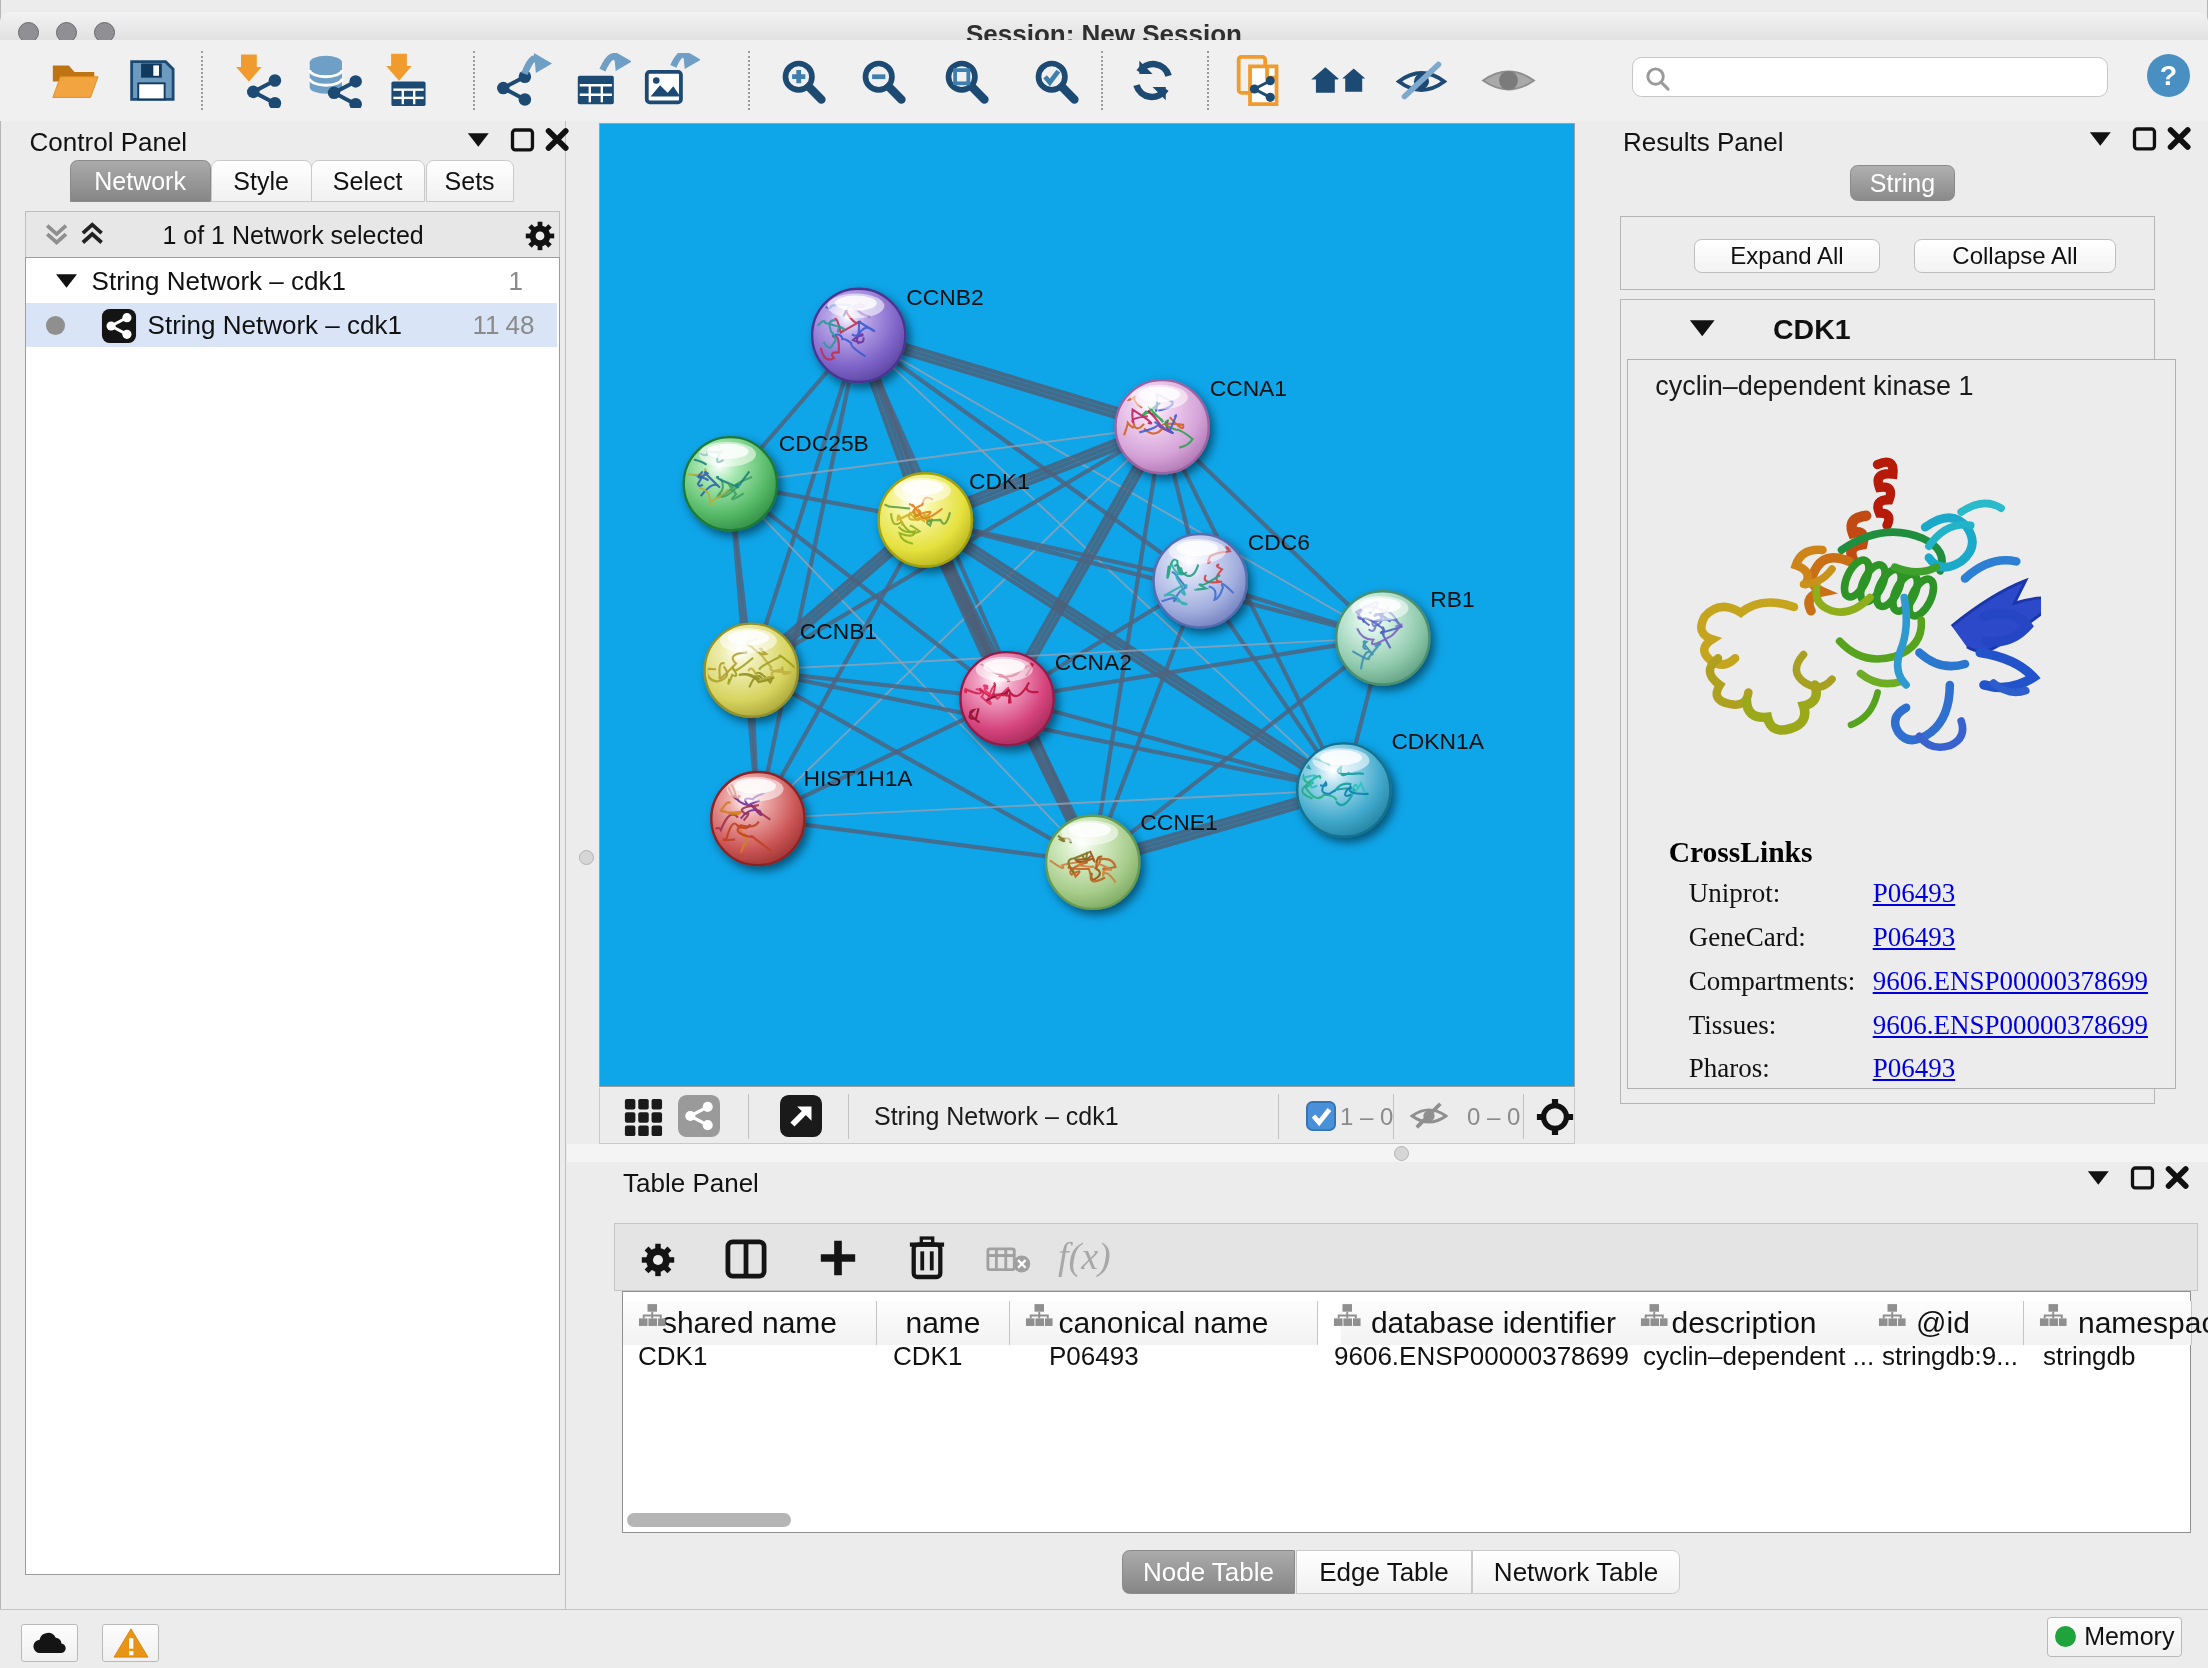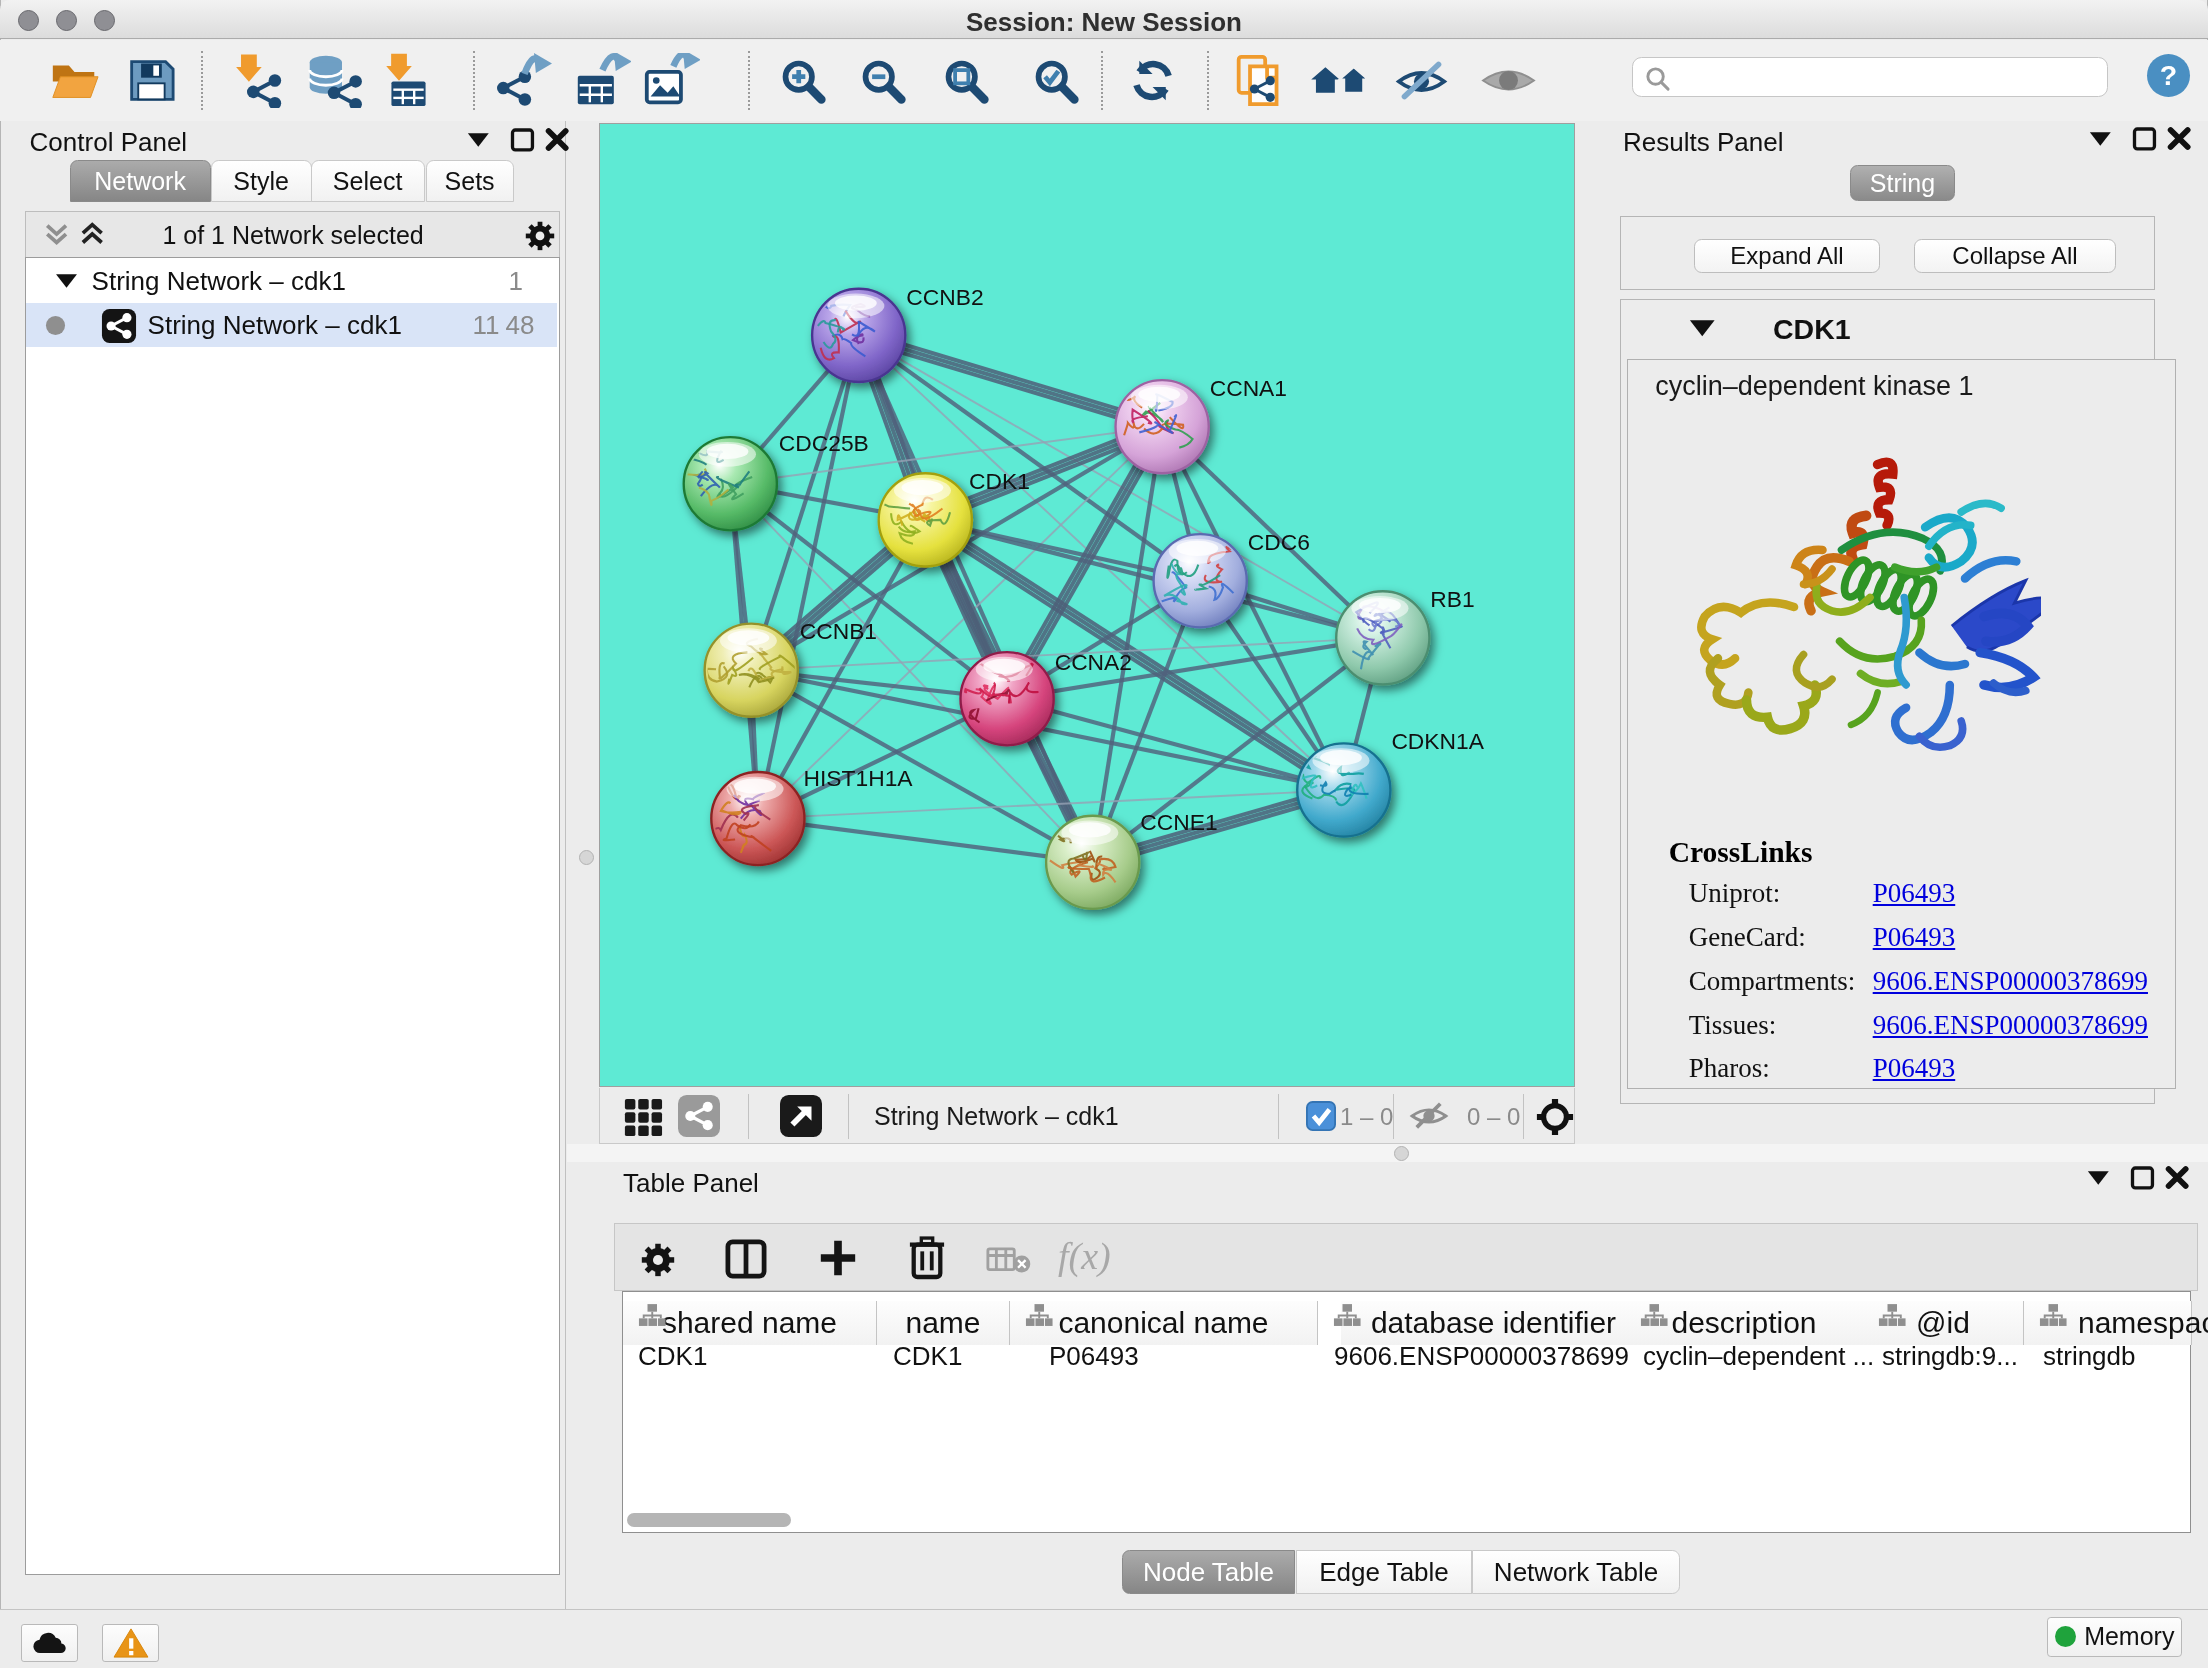--- a/index.html
+++ b/index.html
@@ -1,38 +1,38 @@
 <!DOCTYPE html>
 <html style="font-size:15px"><head><meta charset="utf-8">
 <style>
 *{box-sizing:border-box;margin:0;padding:0;}
 html,body{width:2208px;height:1668px;overflow:hidden;}
 body{font-family:"Liberation Sans",sans-serif;background:#ececec;position:relative;box-shadow:inset 1px 0 0 #b5b5b5, inset -1px 0 0 #b5b5b5, inset 0 -1px 0 #b5b5b5;}
 .abs{position:absolute;}
-.titlebar{position:absolute;left:0;top:0;width:2208px;height:39px;
+.titlebar{position:absolute;left:0;top:12px;width:2208px;height:39px;
  background:linear-gradient(#f2f2f2,#dcdcdc);border-bottom:1px solid #ababab;border-radius:9.5px 9.5px 0 0;}
 .title{position:absolute;top:6.7px;left:0;width:100%;text-align:center;font-size:26px;font-weight:bold;color:#2f2f2f;}
 .tl{position:absolute;top:9.5px;width:21px;height:21px;border-radius:50%;background:#8f8f94;border:1px solid #68686d;}
 .toolbar{position:absolute;left:0;top:40px;width:2208px;height:81px;background:#f0f0f0;}
 .tsep{position:absolute;top:11.4px;height:59px;width:0;border-left:2.9px dotted #9a9a9a;}
 .searchbox{position:absolute;width:476px;height:40px;background:#fff;
  border:1.9px solid #c6c6c6;border-radius:9.5px;}
 .helpc{position:absolute;left:2147px;top:14.3px;width:43px;height:43px;border-radius:50%;background:#4a8fc2;
  color:#fff;font-size:28.5px;font-weight:bold;text-align:center;line-height:43px;}
 .panelhdr{font-size:26px;color:#111;}
 .tab{position:absolute;height:42px;border:1px solid #c9c9c9;border-radius:7.6px 7.6px 0 0;background:linear-gradient(#ffffff,#f1f1f1);
  font-size:25px;color:#111;text-align:center;line-height:40px;}
 .tabsel{background:linear-gradient(#ababab,#868686);color:#fff;border-color:#8a8a8a;}
 .cpanel{position:absolute;left:7.6px;top:121px;width:558px;height:1488px;background:#ececec;border-right:1px solid #c0c0c0;}
 .netbar{position:absolute;left:17px;top:90px;width:535px;height:46px;background:#e7e7e7;
  border:1px solid #bdbdbd;border-bottom:none;}
 .treebox{position:absolute;left:17px;top:136px;width:535px;height:1318px;background:#fff;border:1.9px solid #9c9c9c;}
 .trow{position:absolute;left:0;width:531px;height:44px;font-size:26px;color:#111;}
 .cnt{position:absolute;color:#8a8a8a;}
-.canvas{position:absolute;left:599px;top:123px;width:976px;height:964px;background:#5eead4;border:1px solid #9f9f9f;}
+.canvas{position:absolute;left:599px;top:123px;width:976px;height:964px;background:#0ea5e9;border:1px solid #9f9f9f;}
 .vtool{position:absolute;left:599px;top:1088px;width:976px;height:56px;background:#ececec;border:1px solid #c9c9c9;border-top:none;}
 .vsep{position:absolute;top:5.7px;height:45px;width:0;border-left:1px solid #c2c2c2;}
 .strip{position:absolute;left:567px;top:1144px;width:1642px;height:18px;background:#f4f4f4;}
 .rpanel{position:absolute;left:1581px;top:121px;width:628px;height:1023px;background:#ececec;}
 .rbox{position:absolute;left:39px;width:535px;background:#ececec;border:1.9px solid #b5b5b5;}
 .btn{position:absolute;height:34px;background:linear-gradient(#ffffff,#f3f3f3);border:1px solid #bdbdbd;
  border-radius:7.6px;font-size:24px;color:#111;text-align:center;}
 .tpanel{position:absolute;left:567px;top:1162px;width:1642px;height:447px;background:#ececec;}
 .ttool{position:absolute;left:47px;top:61px;width:1584px;height:68px;background:#e4e4e4;border:1px solid #c6c6c6;}
 .tbl{position:absolute;left:55px;top:129px;width:1569px;height:242px;background:#fff;border:1.9px solid #8f8f8f;}

